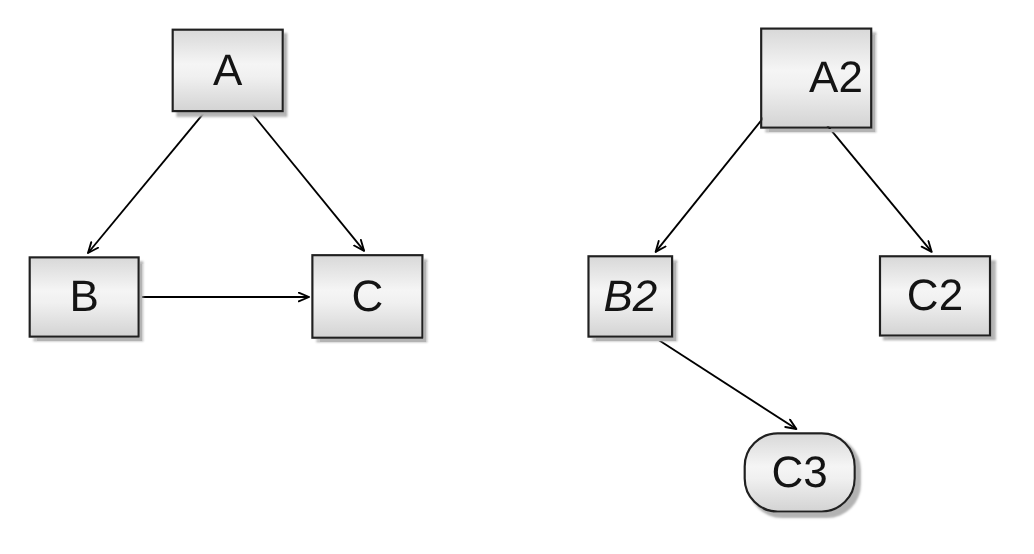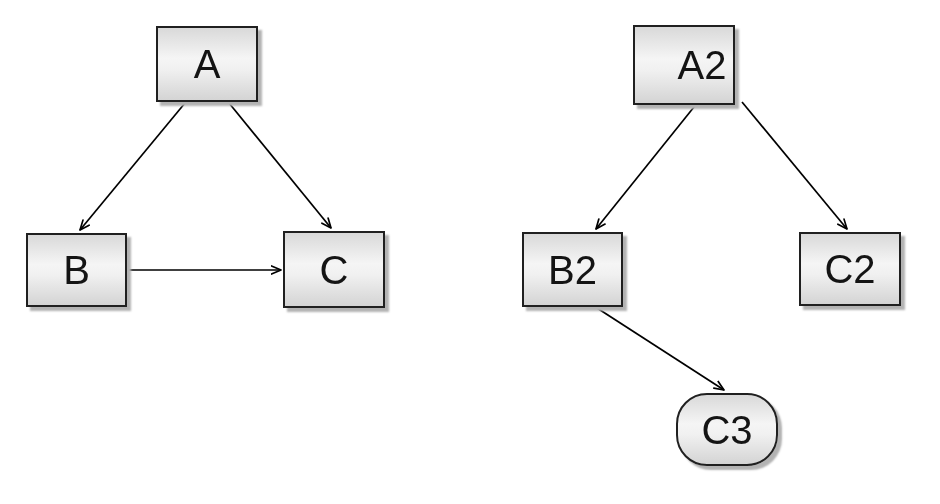--- a/index.html
+++ b/index.html
@@ -66,24 +66,24 @@
   <div id="nodes-layer">
       <div class="node" style="left: 156px; top: 26px; width: 102px; height: 76px;">
         <span class="node-label">A</span>
       </div>
       <div class="node" style="left: 26px; top: 233px; width: 101px; height: 74px;">
         <span class="node-label">B</span>
       </div>
       <div class="node" style="left: 283px; top: 231px; width: 102px; height: 77px;">
         <span class="node-label">C</span>
       </div>
-      <div class="node" style="left: 633px; top: 25px; width: 102px; height: 80px; padding-left: 36px;">
+      <div class="node" style="left: 691px; top: 25px; width: 102px; height: 92px; padding-left: 36px;">
         <span class="node-label">A2</span>
       </div>
-      <div class="node" style="left: 522px; top: 232px; width: 101px; height: 75px;">
+      <div class="node" style="left: 534px; top: 232px; width: 78px; height: 75px; font-style: italic;">
         <span class="node-label">B2</span>
       </div>
       <div class="node" style="left: 799px; top: 232px; width: 102px; height: 74px;">
         <span class="node-label">C2</span>
       </div>
       <div class="node" style="left: 676px; top: 393px; width: 102px; height: 73px; border-radius: 31px;">
         <span class="node-label">C3</span>
       </div>
     </div>
 </div>

